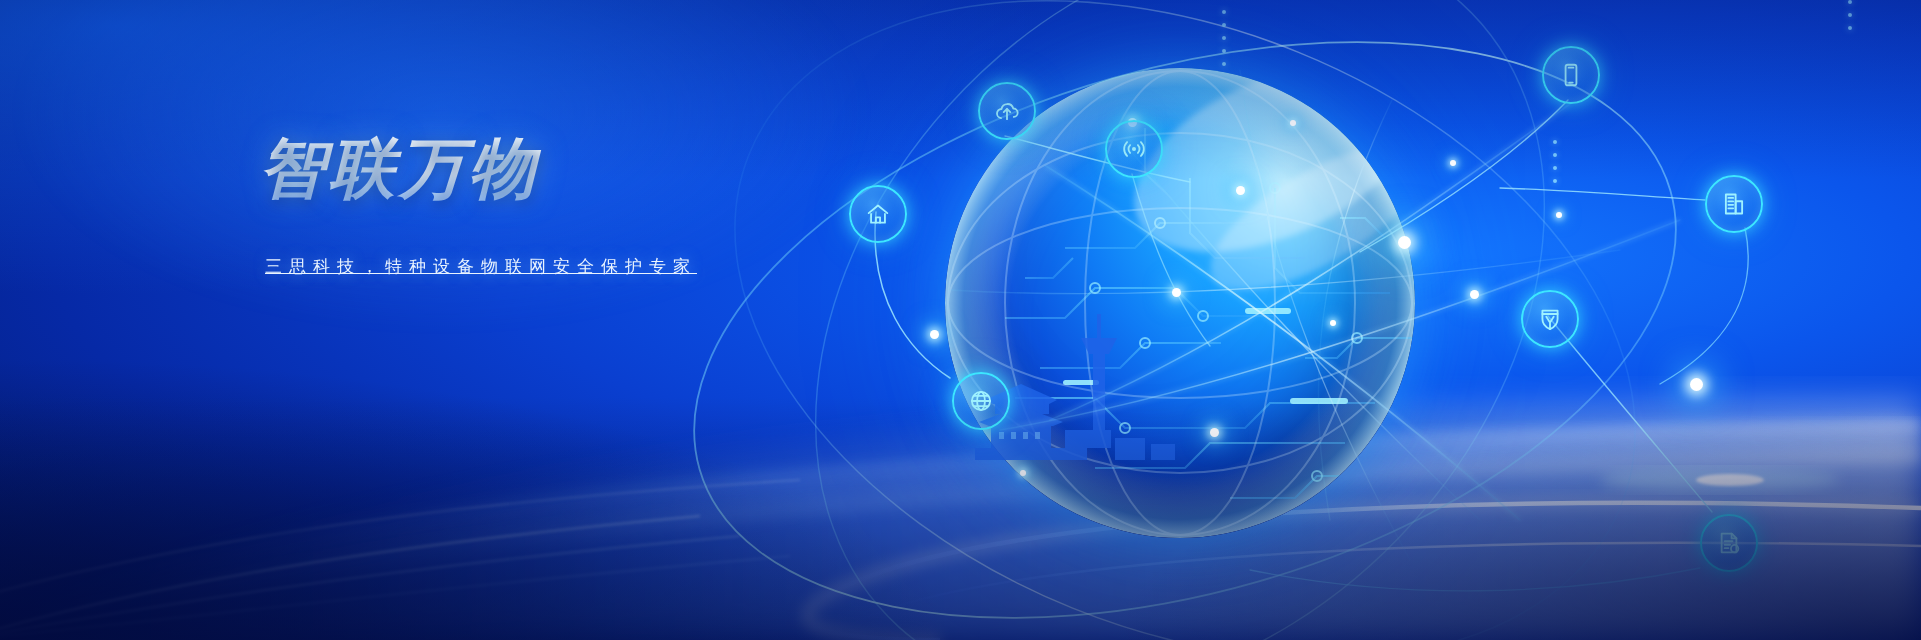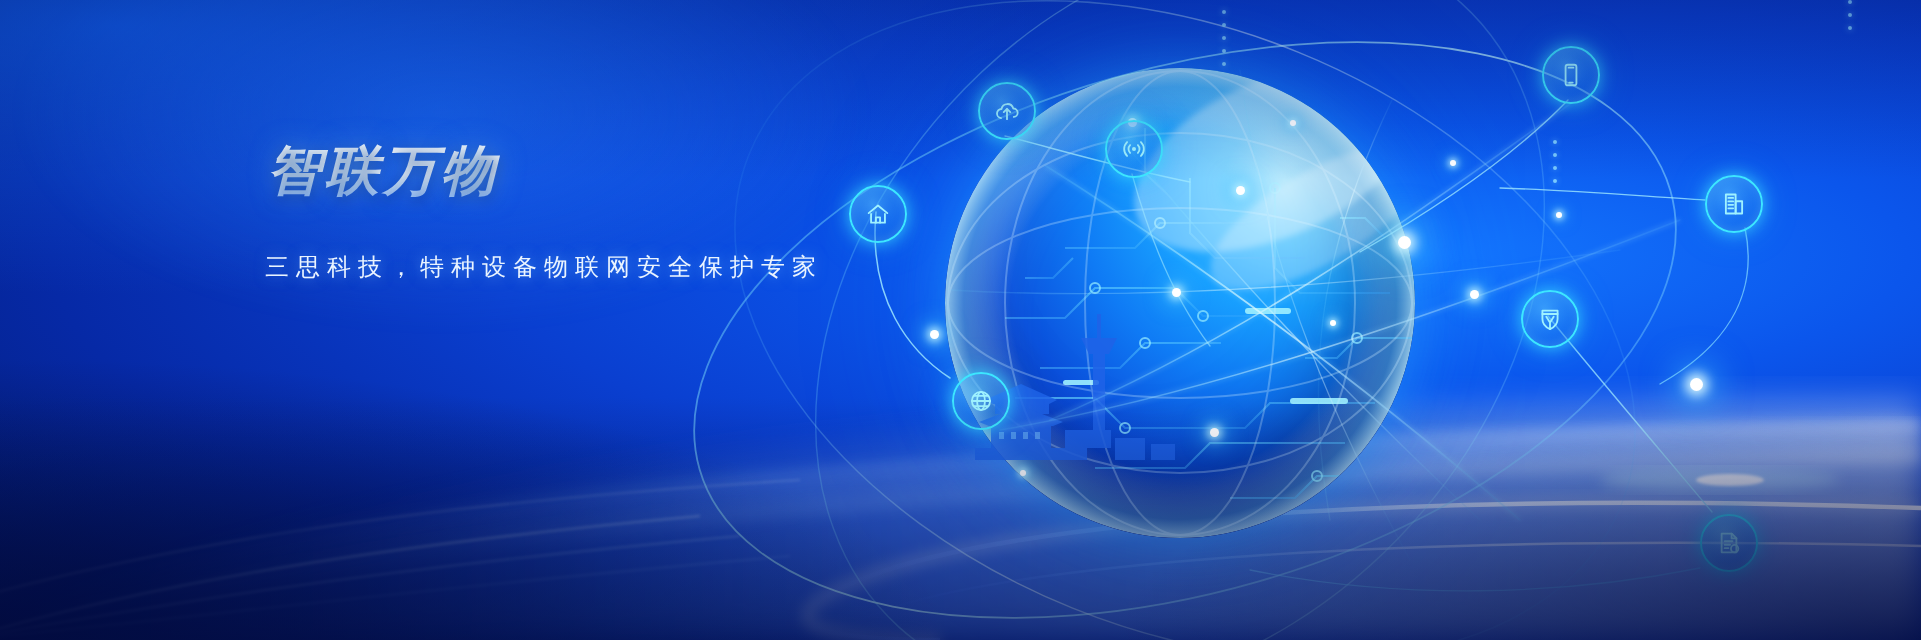--- a/index.html
+++ b/index.html
@@ -120,23 +120,23 @@
   }
   .skyline svg{display:block;width:100%;height:100%;}
 
   
   .copy{
     position:absolute;
     left:255px; top:130px;
     width:760px;
   }
   .headline{
-    margin:12px;
+    margin:4px;
     font-weight:900;
-    font-size:54px;
+    font-size:66px;
     line-height:1.05;
     letter-spacing:4px;
     font-style:italic;
     color:#ffffff;
     text-shadow:0 0 26px rgba(120,200,255,.55), 0 3px 14px rgba(0,20,90,.55);
   }
   .headline .l1{
     display:block;
     background:linear-gradient(180deg,#ffffff 0%,#ffffff 58%,#cfe6ff 78%,#9ec6ff 100%);
     -webkit-background-clip:text;background-clip:text;
@@ -145,25 +145,26 @@
   .headline .l2{
     display:block;
     margin-left:46px;
     margin-top:6px;
     background:linear-gradient(180deg,#ffffff 0%,#ffffff 58%,#cfe6ff 78%,#9ec6ff 100%);
     -webkit-background-clip:text;background-clip:text;
     -webkit-text-fill-color:transparent;color:transparent;
   }
   .subtitle{
     margin:52px 0 0 10px;
-    font-size:24px;
+    font-size:17px;
     letter-spacing:7px;
     color:#eaf4ff;
     font-weight:400;
     text-shadow:0 0 14px rgba(110,190,255,.6);
+    text-decoration:underline;
   }
 
   
   .dots{position:absolute;pointer-events:none;}
   .dots i{
     display:block;width:4px;height:4px;border-radius:50%;
     background:rgba(140,220,255,.85);
     margin-bottom:9px;
     box-shadow:0 0 6px rgba(120,210,255,.8);
   }

